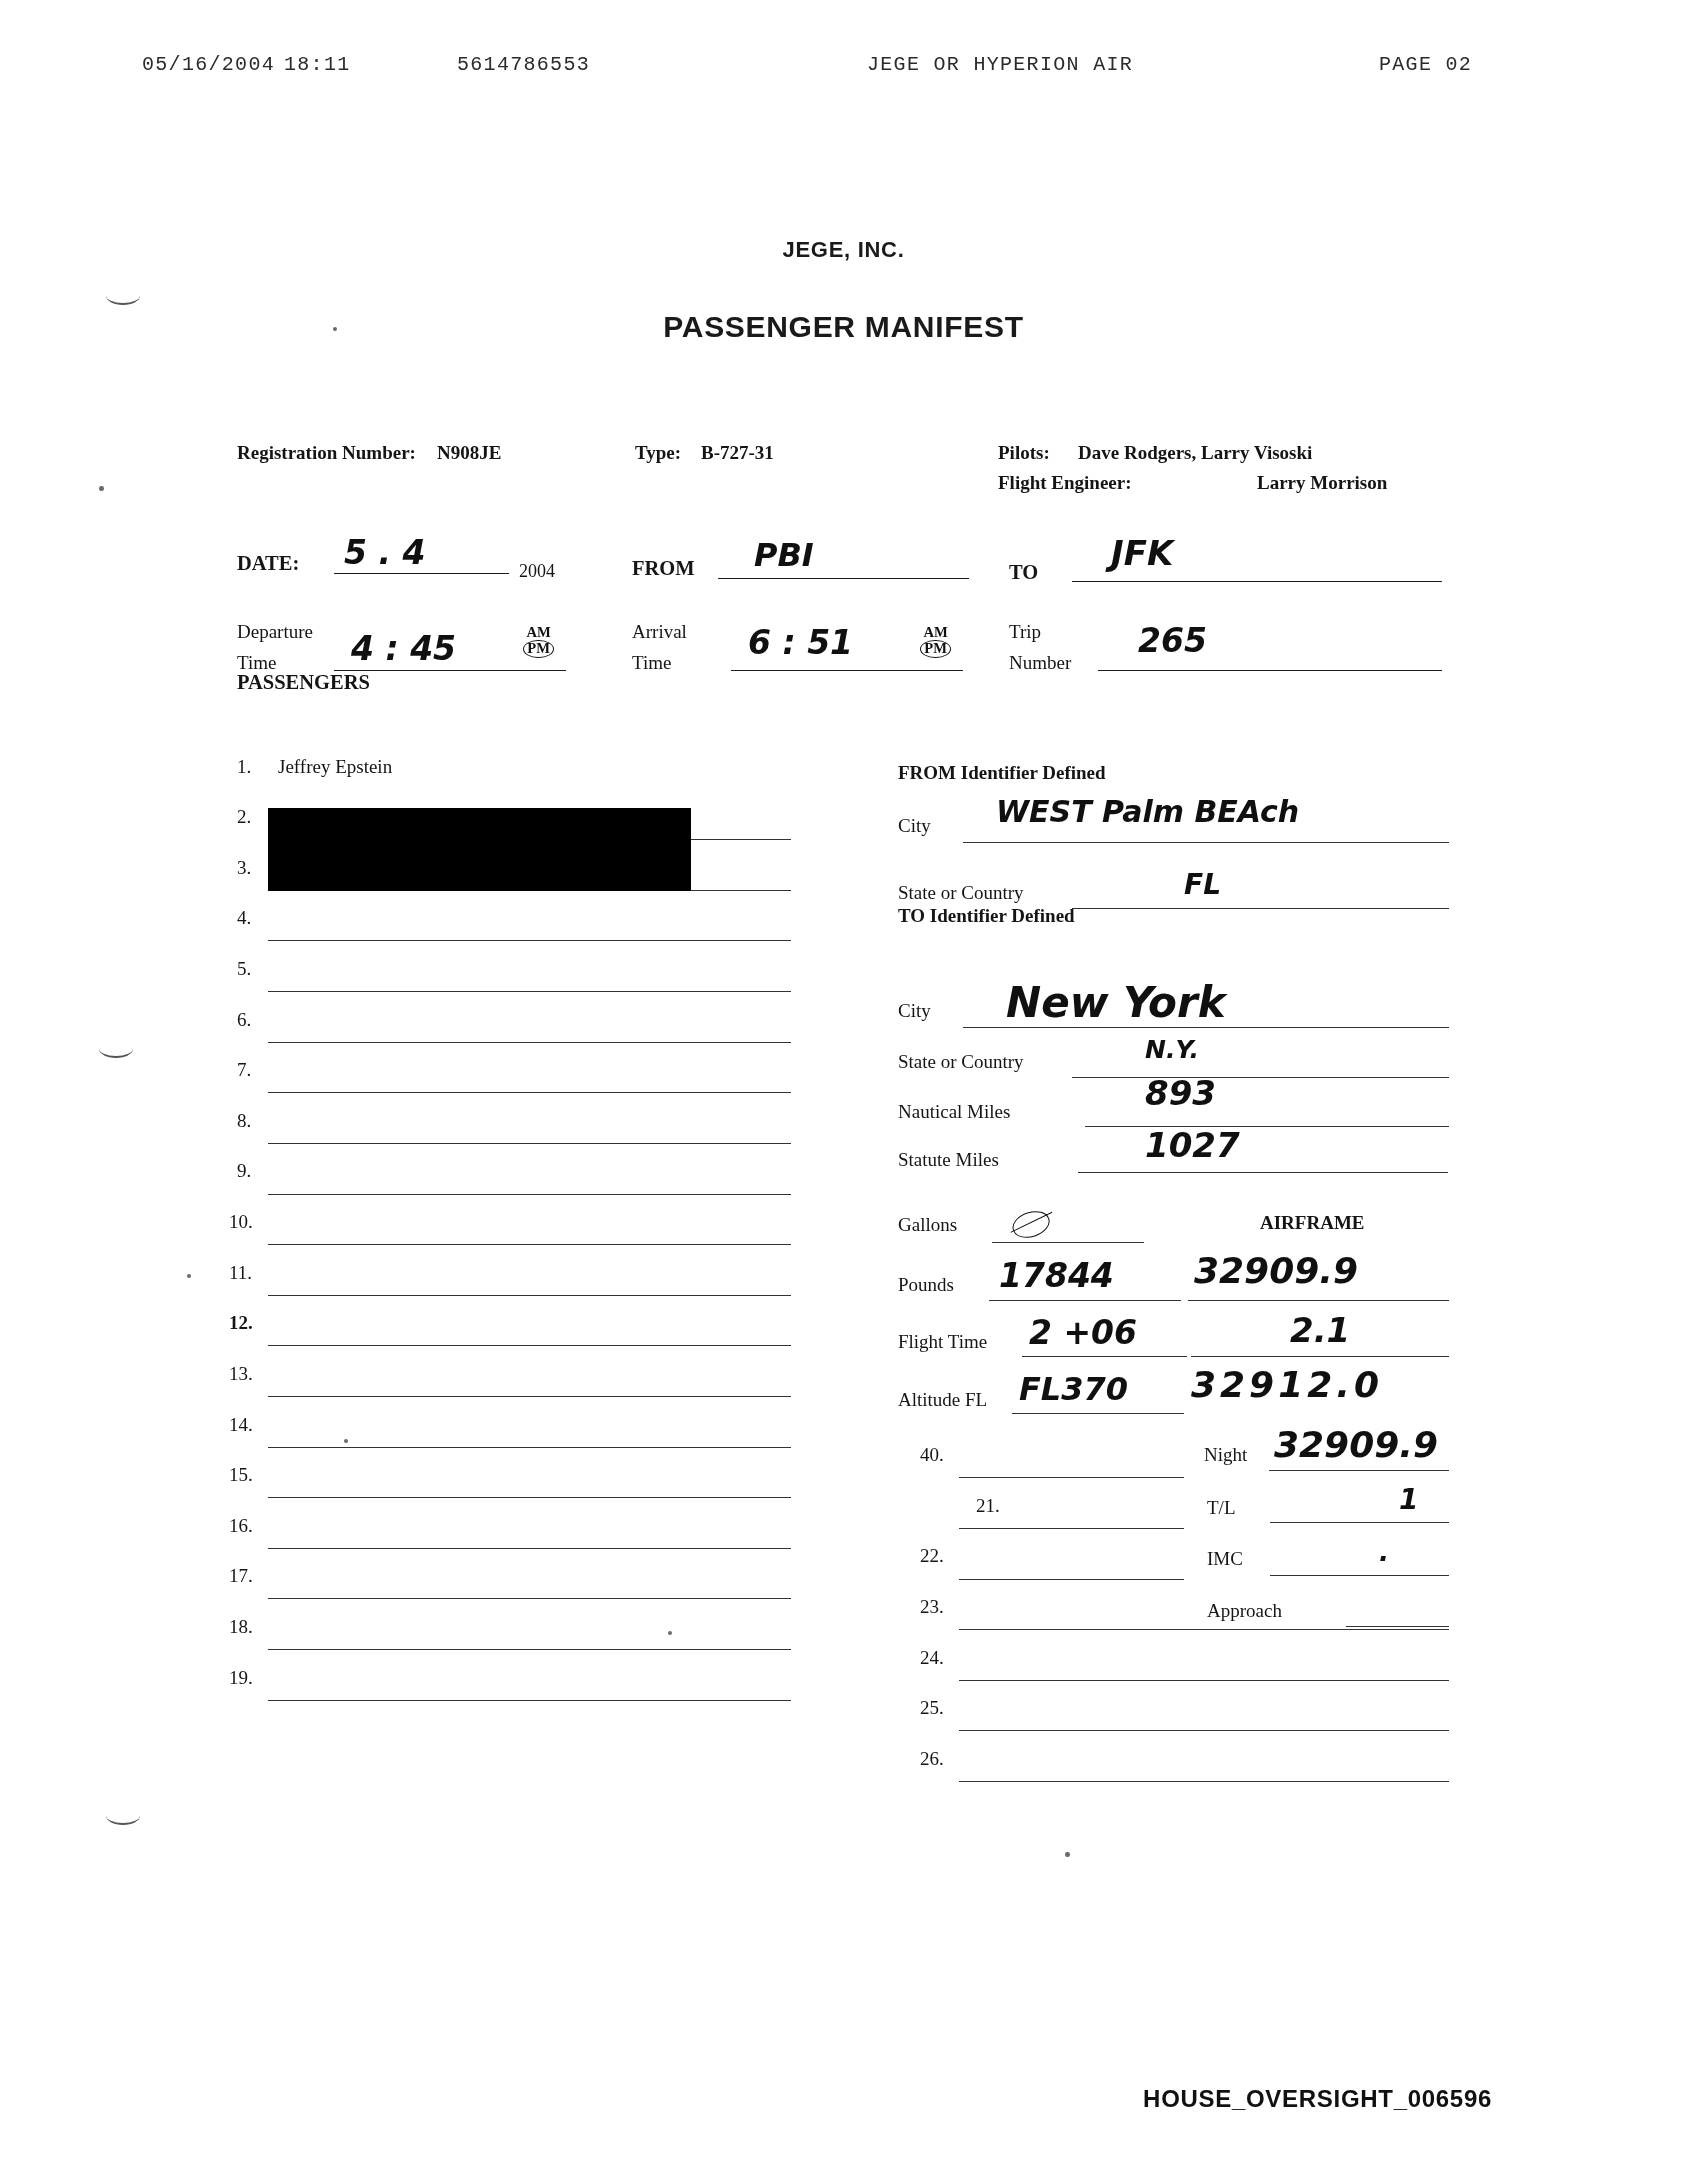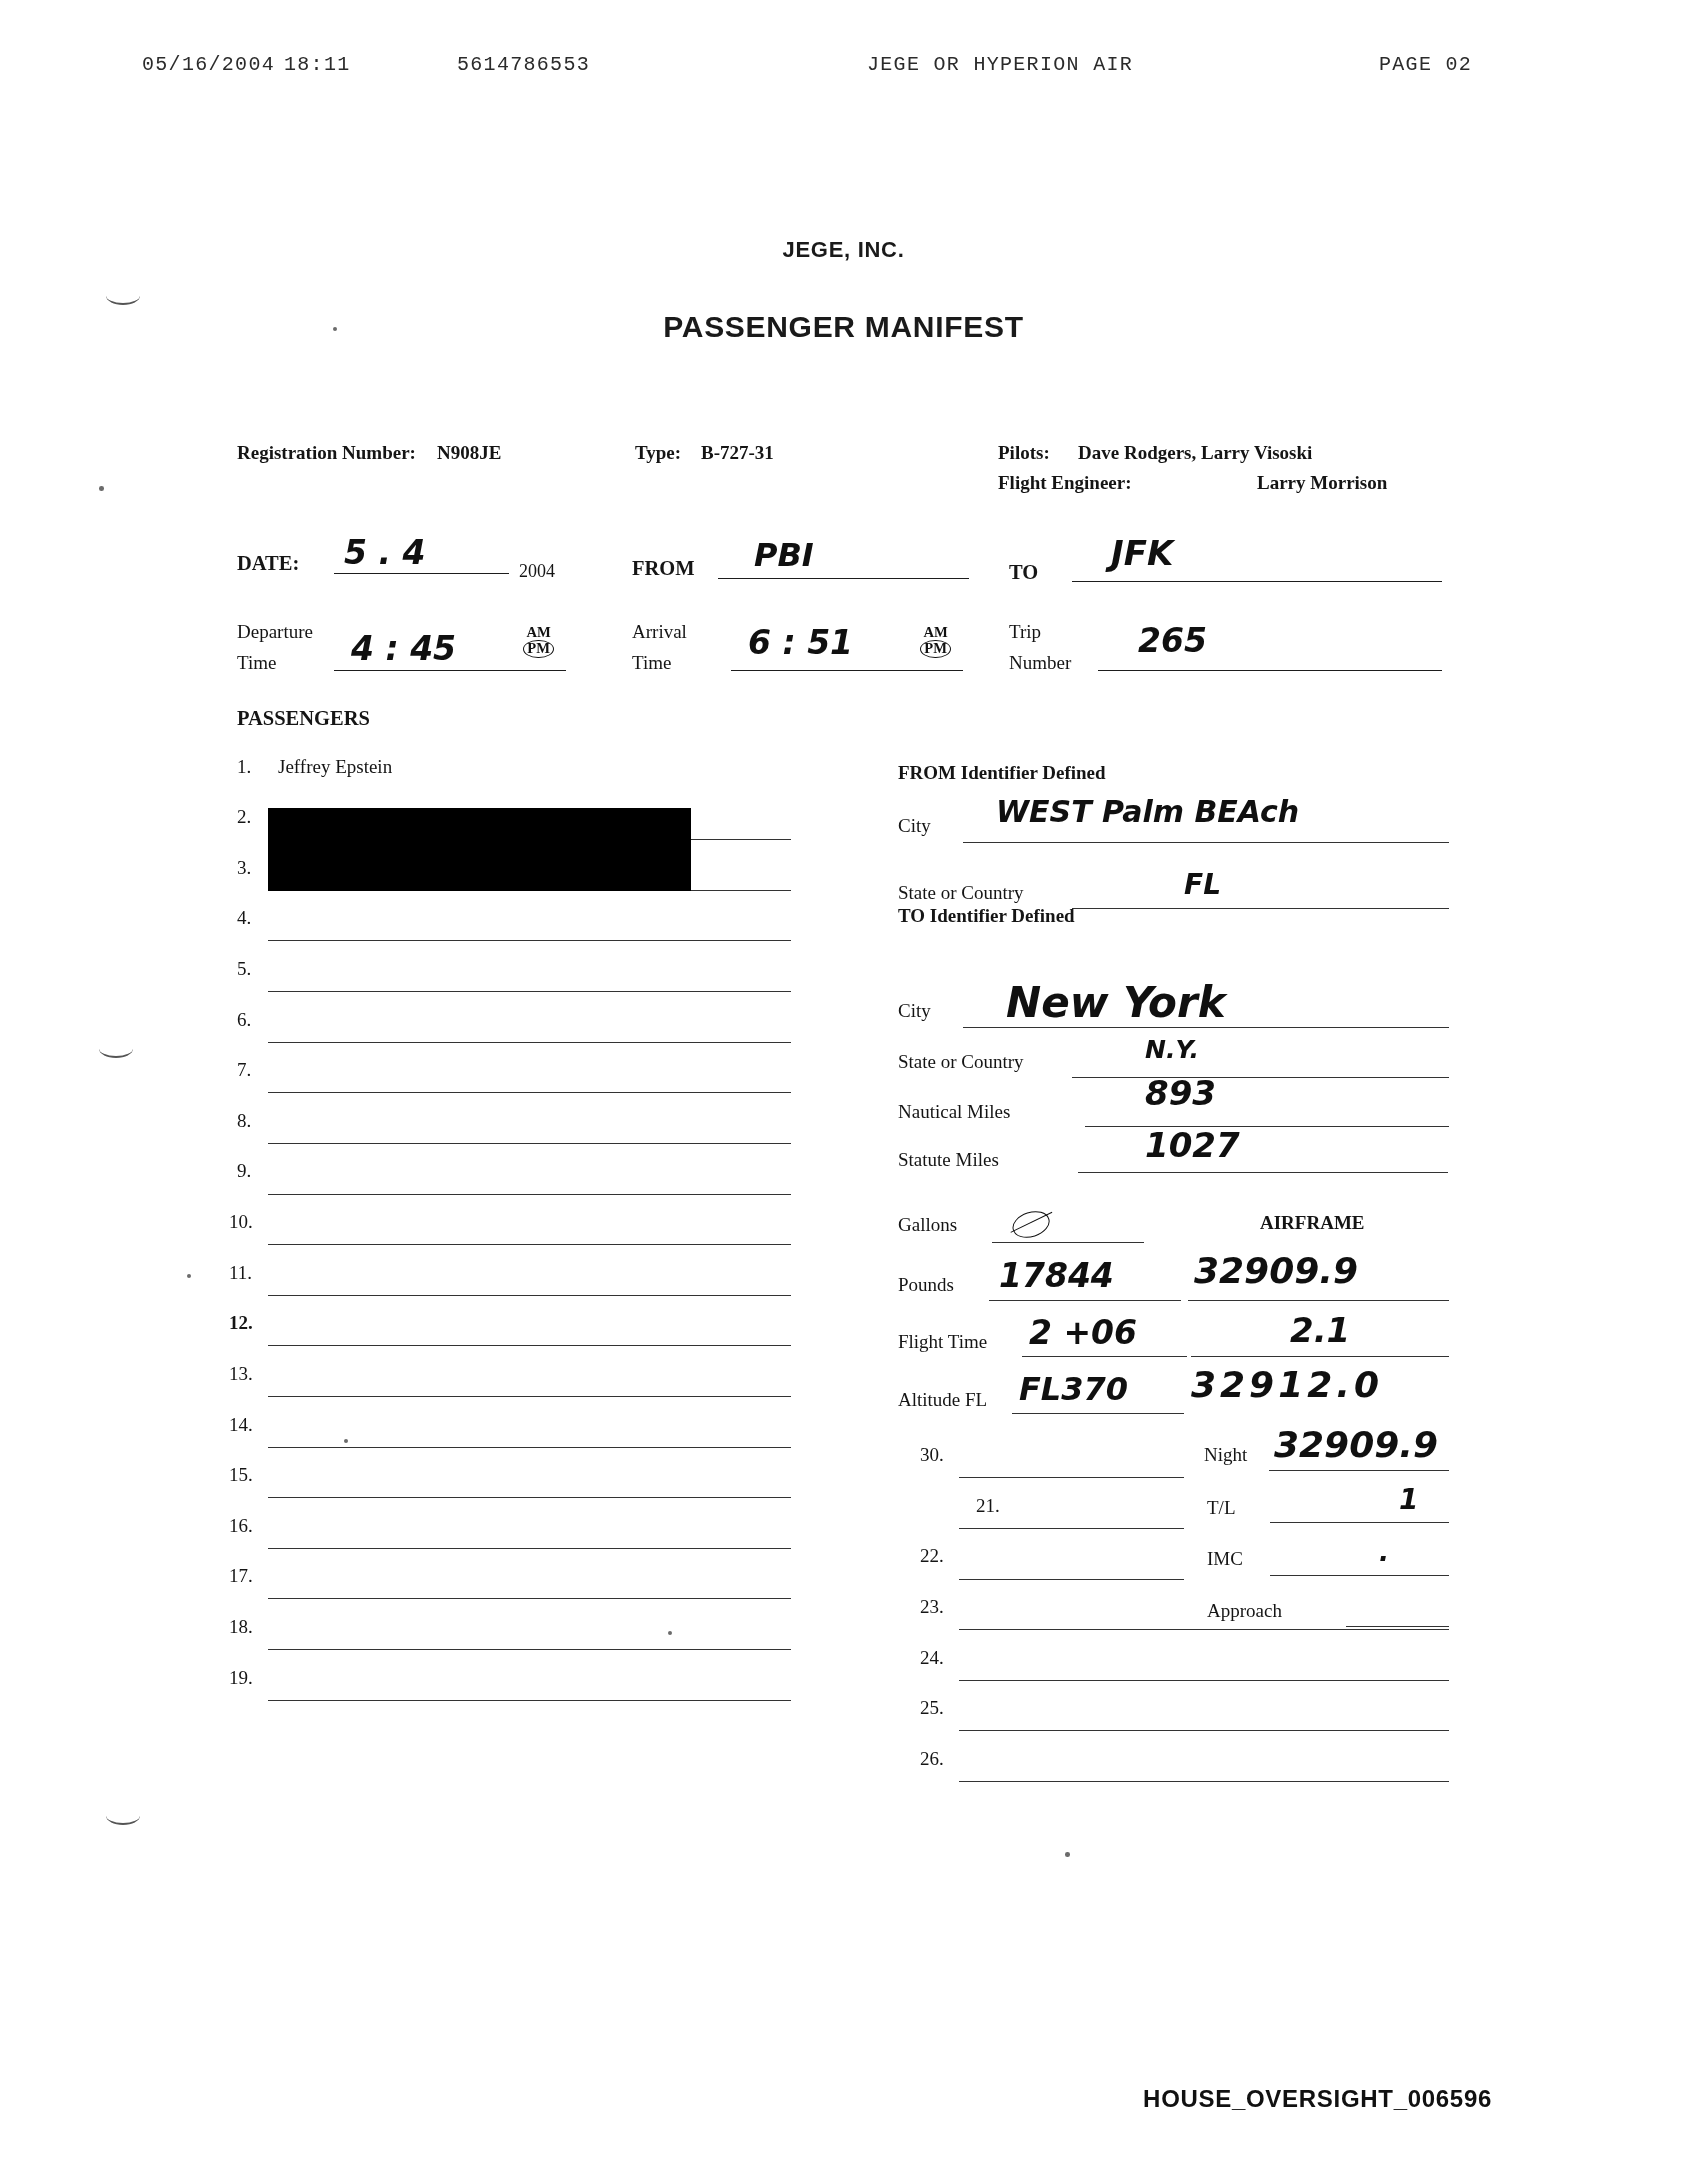--- a/index.html
+++ b/index.html
@@ -202,21 +202,21 @@
   <div class="ampm" style="left:920px; top:625px;">
     <span>AM</span><br>
     <span class="pm-circle">PM</span>
   </div>
 
   <div class="lbl md" style="left:1009px; top:621px;">Trip</div>
   <div class="lbl md" style="left:1009px; top:652px;">Number</div>
   <div class="hw" style="left:1138px; top:621px; font-size:33px;">265</div>
   <div class="rule" style="left:1098px; top:670px; width:344px;"></div>
 
-  <div class="lbl lg bold" style="left:237px; top:707px;">PASSENGERS</div>
+  <div class="lbl lg bold" style="left:237px; top:671px;">PASSENGERS</div>
 
   <div id="passenger-list">
       <div class="lbl md" style="left: 237px; top: 756px;">1.</div>
       <div class="lbl md" style="left: 278px; top: 756px;">Jeffrey Epstein</div>
       <div class="lbl md" style="left: 237px; top: 806px;">2.</div>
       <div class="lbl md" style="left: 278px; top: 806px;"></div>
       <div class="rule thin" style="left: 268px; top: 839px; width: 523px;"></div>
       <div class="lbl md" style="left: 237px; top: 857px;">3.</div>
       <div class="lbl md" style="left: 278px; top: 857px;"></div>
       <div class="rule thin" style="left: 268px; top: 890px; width: 523px;"></div>
@@ -332,21 +332,21 @@
 
   <div class="lbl md" style="left:1207px; top:1548px;">IMC</div>
   <div class="hw" style="left:1379px; top:1536px; font-size:26.5px;">.</div>
   <div class="rule thin" style="left:1270px; top:1575px; width:179px;"></div>
 
   <div class="lbl md" style="left:1207px; top:1600px;text-align:right;">Approach</div>
   <div class="hw" style="left:1383px; top:1588px; font-size:26.5px;"></div>
   <div class="rule thin" style="left:1346px; top:1626px; width:103px;"></div>
 
   <div id="right-list">
-      <div class="lbl md" style="left: 920px; top: 1444px;">30.</div>
+      <div class="lbl md" style="left: 920px; top: 1444px;">40.</div>
       <div class="lbl md" style="left: 973px; top: 1444px;"></div>
       <div class="rule thin" style="left: 959px; top: 1477px; width: 225px;"></div>
       <div class="lbl md" style="left: 976px; top: 1495px;">21.</div>
       <div class="lbl md" style="left: 973px; top: 1495px;"></div>
       <div class="rule thin" style="left: 959px; top: 1528px; width: 225px;"></div>
       <div class="lbl md" style="left: 920px; top: 1545px;">22.</div>
       <div class="lbl md" style="left: 973px; top: 1545px;"></div>
       <div class="rule thin" style="left: 959px; top: 1579px; width: 225px;"></div>
       <div class="lbl md" style="left: 920px; top: 1596px;">23.</div>
       <div class="lbl md" style="left: 973px; top: 1596px;"></div>

